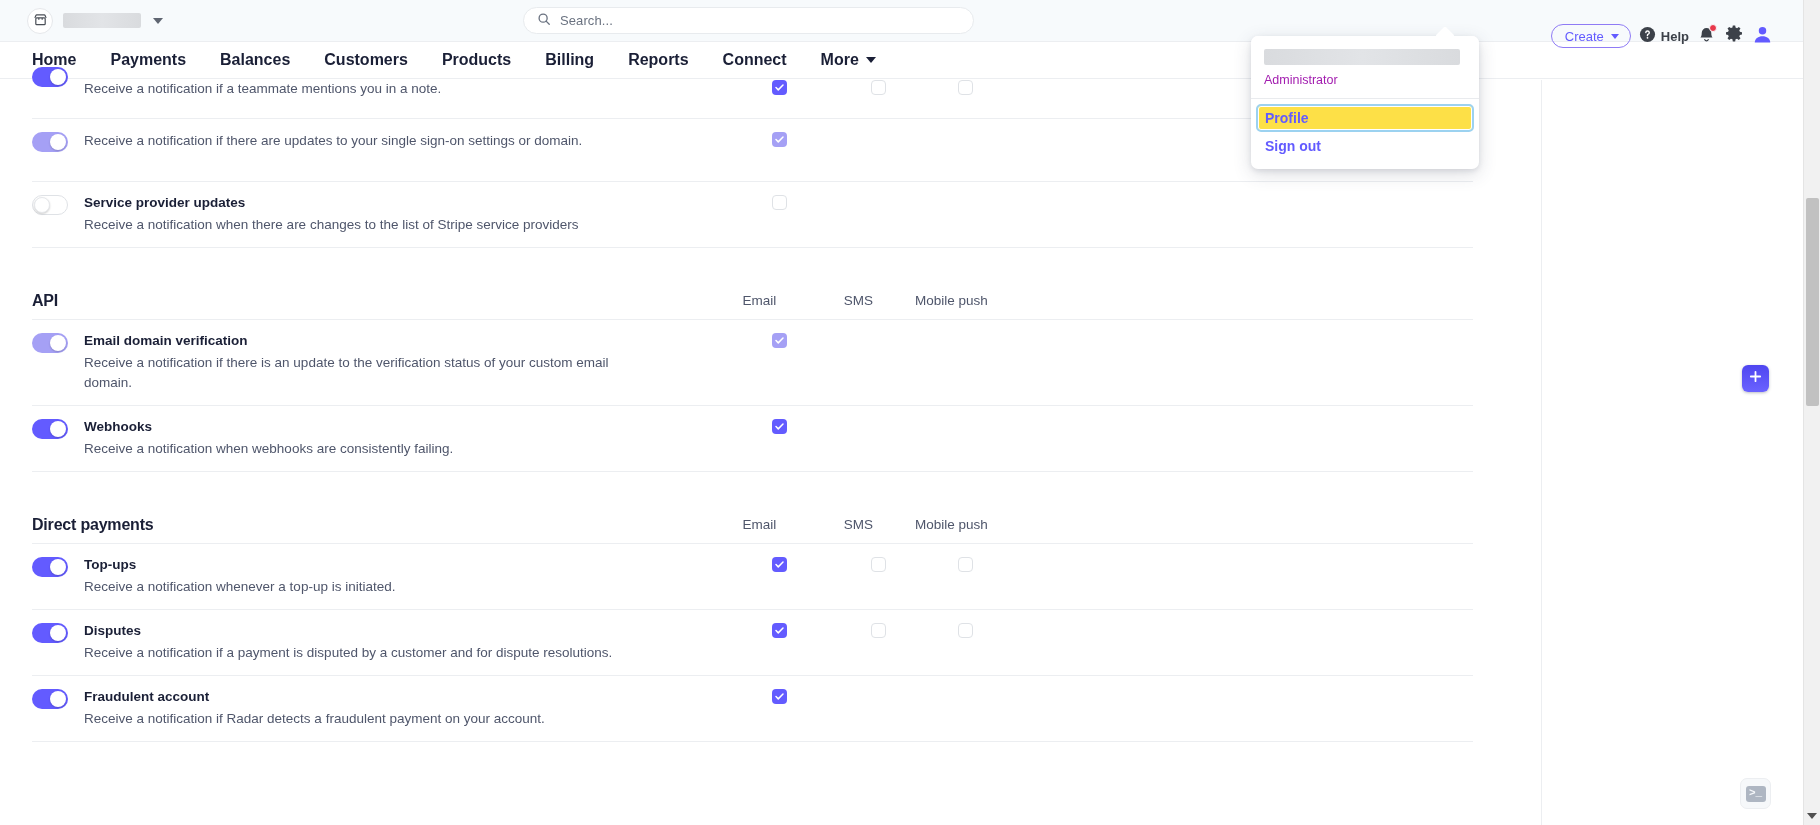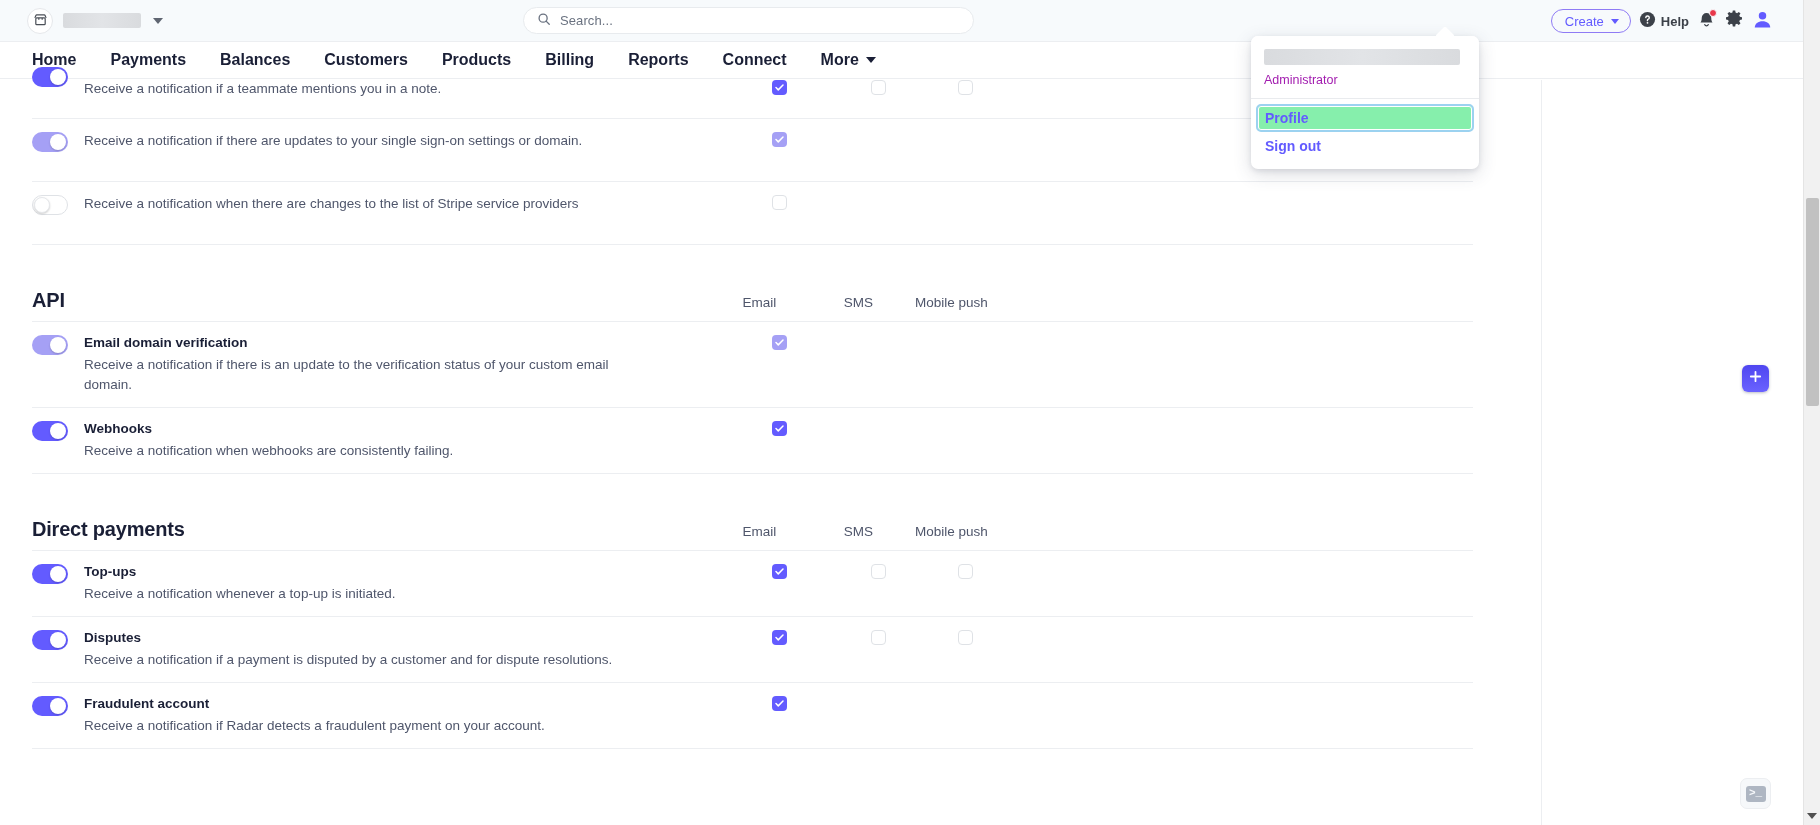--- a/index.html
+++ b/index.html
@@ -83,21 +83,21 @@
     border: 1px solid #e8ebee;
     border-radius: 14px;
     display: flex; align-items: center;
     padding-left: 13px; gap: 9px;
   }
   .search-box .ph {
     font-size: 13px; color: #6a7280; letter-spacing: .1px;
   }
 
   .topbar-right {
-    position: absolute; right: 30px; top: 0;
+    position: absolute; right: 30px; top: 15px;
     height: 42px;
     display: flex; align-items: center; gap: 8px;
   }
   .create-btn {
     height: 24px; padding: 0 11px 0 13px;
     border: 1px solid #8f7bf5;
     border-radius: 13px;
     color: #635bff;
     font-size: 13px; font-weight: 500;
     display: flex; align-items: center; gap: 7px;
@@ -209,21 +209,21 @@
   
   .section {
     display: flex; align-items: flex-end;
     width: 1441px;
     padding-top: 44px;
     padding-bottom: 9px;
     border-bottom: 1px solid #eceef1;
   }
   .section-title {
     width: 678px;
-    font-size: 20px; font-weight: 700; color: #1a1f36;
+    font-size: 16px; font-weight: 700; color: #1a1f36;
     letter-spacing: -.2px;
   }
   .col-heads { display: flex; flex: 1 1 auto; padding-bottom: 2px; }
   .col-head {
     width: 99px; text-align: center;
     font-size: 13.5px; color: #4f566b;
   }
   .col-head.mobile { width: 150px; text-align: left; padding-left: 7px; }
 
   
@@ -253,21 +253,21 @@
     display: block;
     font-size: 14px; font-weight: 600; color: #635bff;
     padding: 6px 9px;
     border-radius: 5px;
     cursor: pointer;
   }
   .dd-item.focused {
     border: 2px solid #9cd2f0;
     box-shadow: 0 0 0 1px #ffffff inset;
     padding: 4px 7px;
-    background: #86efac;
+    background: #fde047;
   }
 
   
   .plus-fab {
     position: absolute; right: 34px; top: 365px;
     width: 27px; height: 27px; border-radius: 6px;
     background: linear-gradient(180deg,#4f46f0,#6a62ff);
     box-shadow: 0 1px 3px rgba(60,66,87,.35);
     display: flex; align-items: center; justify-content: center;
     color: #ffffff; cursor: pointer;
@@ -457,20 +457,21 @@
                 <div></div>
               </div>
             </div>
           </div>
           <div class="row">
             <div class="row-left">
               <div class="toggle off">
                 <span class="knob"></span>
               </div>
               <div class="row-text">
+                <div class="row-title">Service provider updates</div>
                 <div class="row-desc">Receive a notification when there are changes to the list of Stripe service providers</div>
               </div>
             </div>
             <div class="cells">
               <div class="cell">
                 <div class="cb empty"></div>
               </div>
               <div class="cell">
                 <div></div>
               </div>

